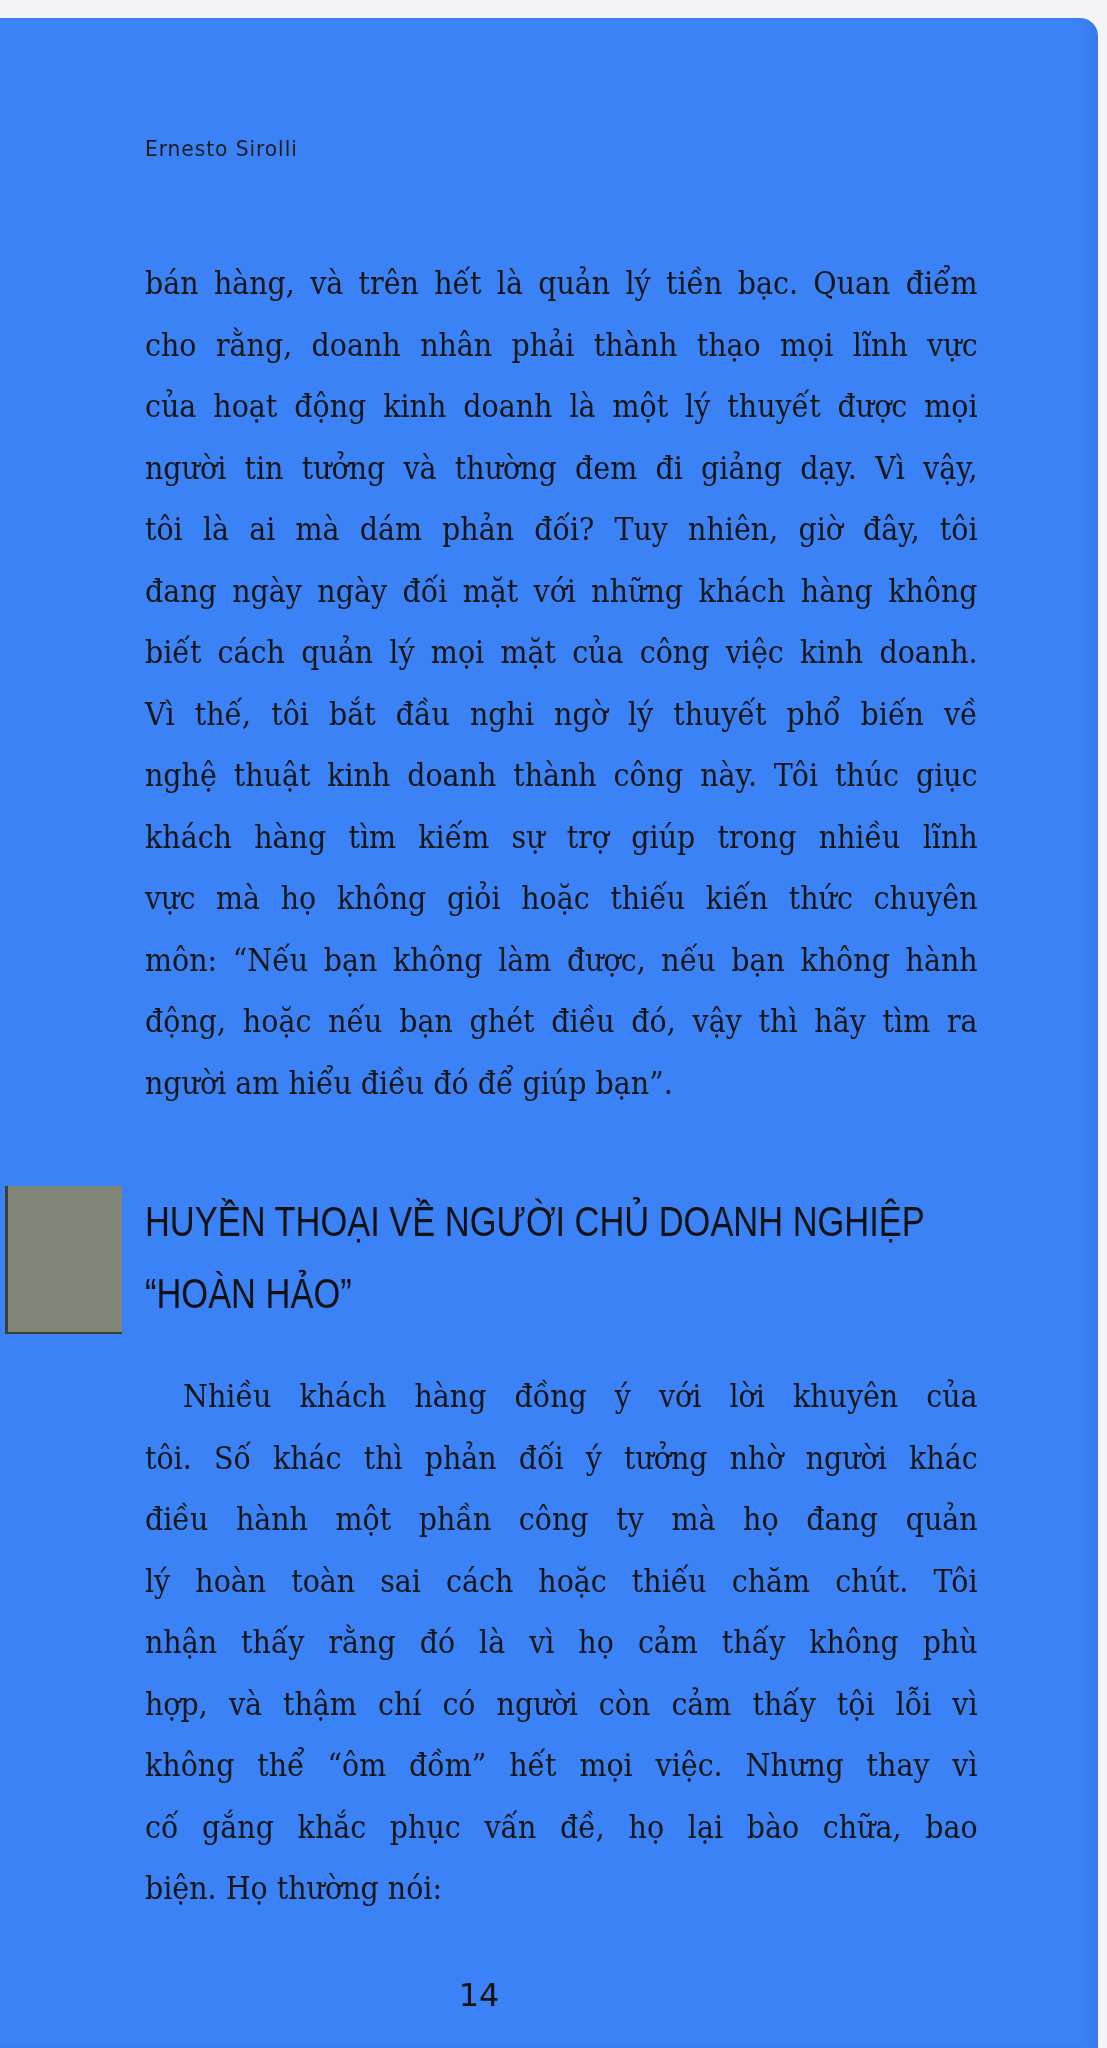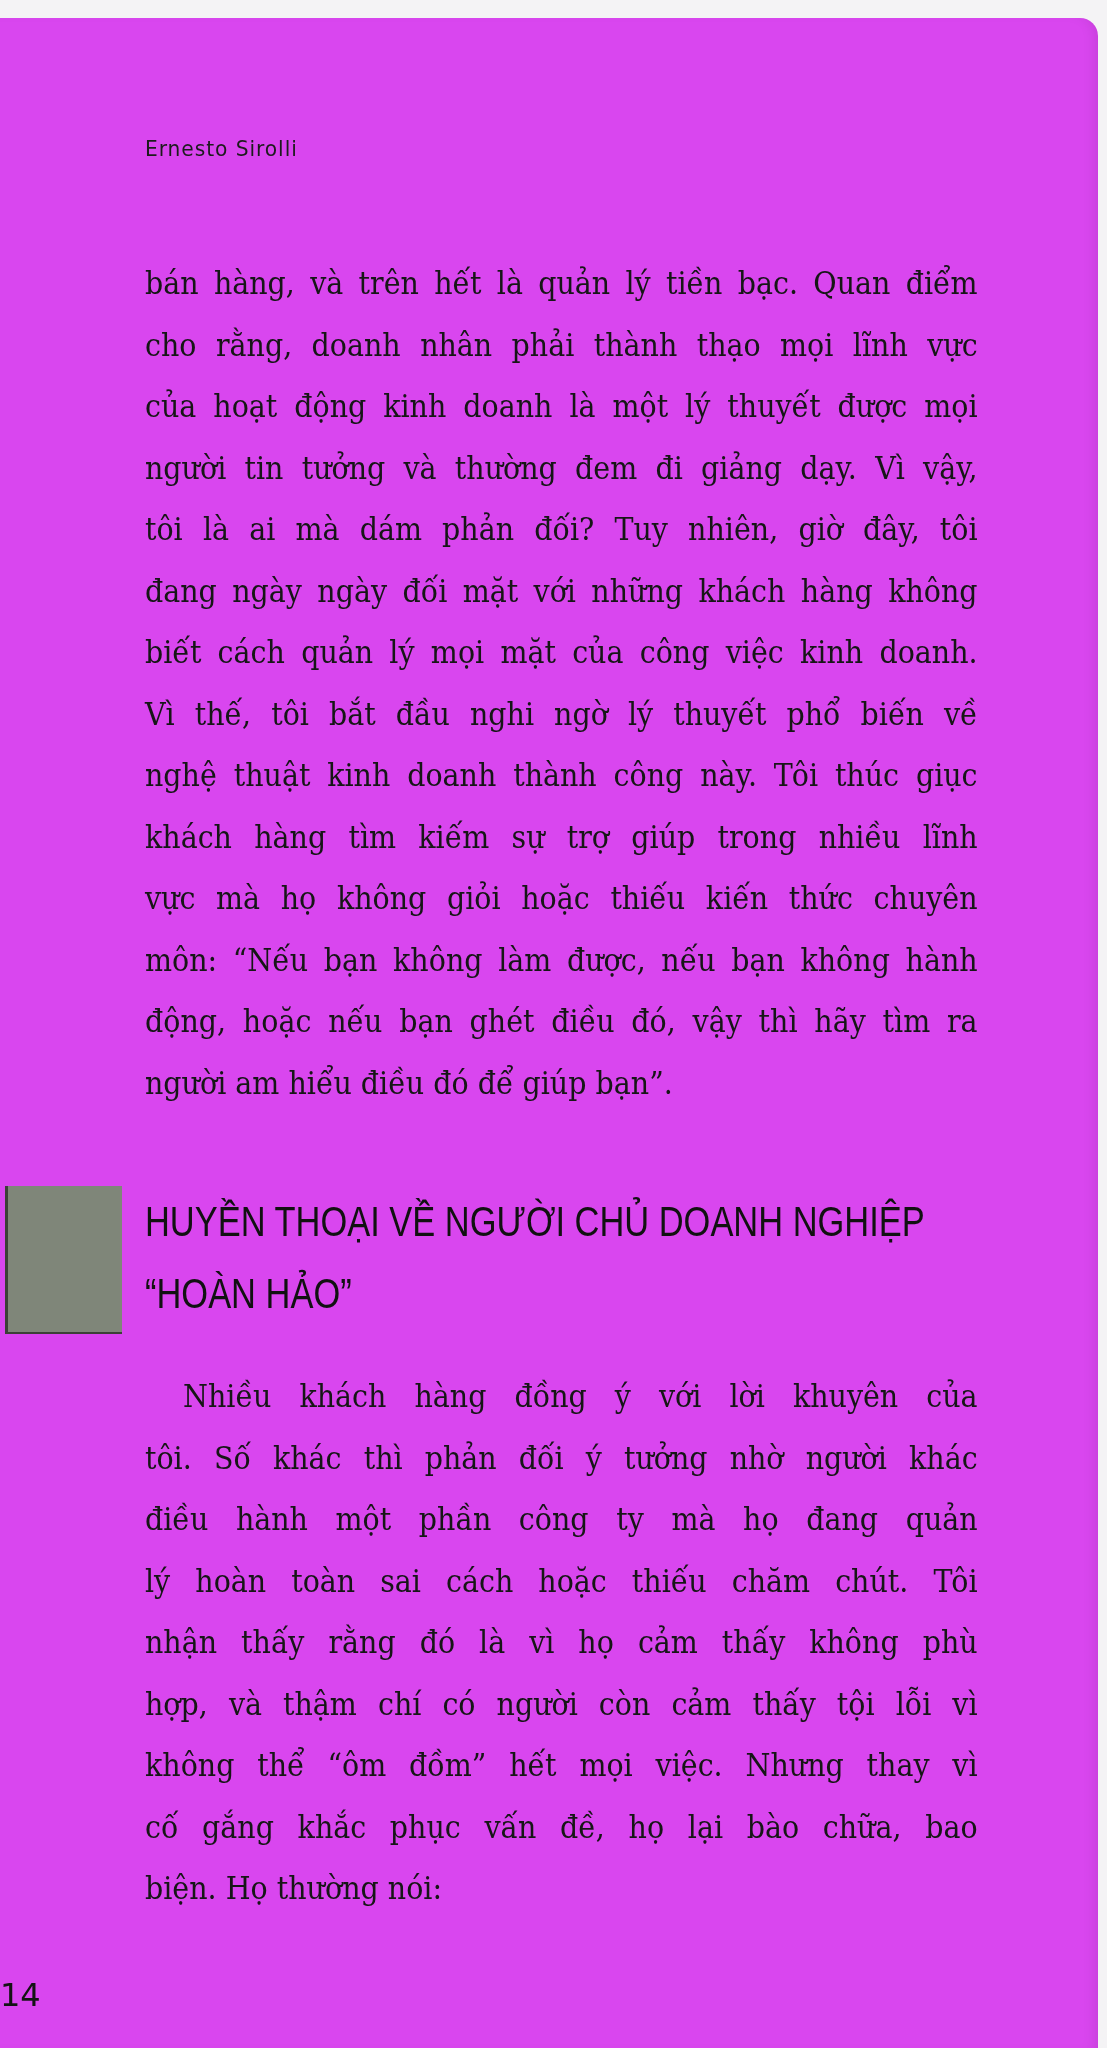--- a/index.html
+++ b/index.html
@@ -12,21 +12,21 @@
       overflow: hidden;
       background: #f4f3f5;
       position: relative;
     }
     .page {
       position: absolute;
       left: 0;
       top: 18px;
       width: 1098px;
       height: 2030px;
-      background: #d946ef;
+      background: #3b82f6;
       border-top-right-radius: 18px;
       box-shadow: inset -10px 0 14px -8px rgba(0,0,0,0.10);
     }
     .running-head {
       position: absolute;
       left: 145px;
       top: 118px;
       font-family: "DejaVu Sans", sans-serif;
       font-size: 22px;
       letter-spacing: 1px;
@@ -81,21 +81,21 @@
       color: #111;
       transform: scaleX(0.82);
       transform-origin: left top;
       white-space: nowrap;
     }
     .page-number {
       position: absolute;
       left: 0;
       width: 958px;
       top: 1958px;
-      text-align: left;
+      text-align: center;
       font-family: "DejaVu Sans", sans-serif;
       font-size: 32px;
       color: #141414;
     }
   </style>
 </head>
 <body>
 
 <div class="page">
 

